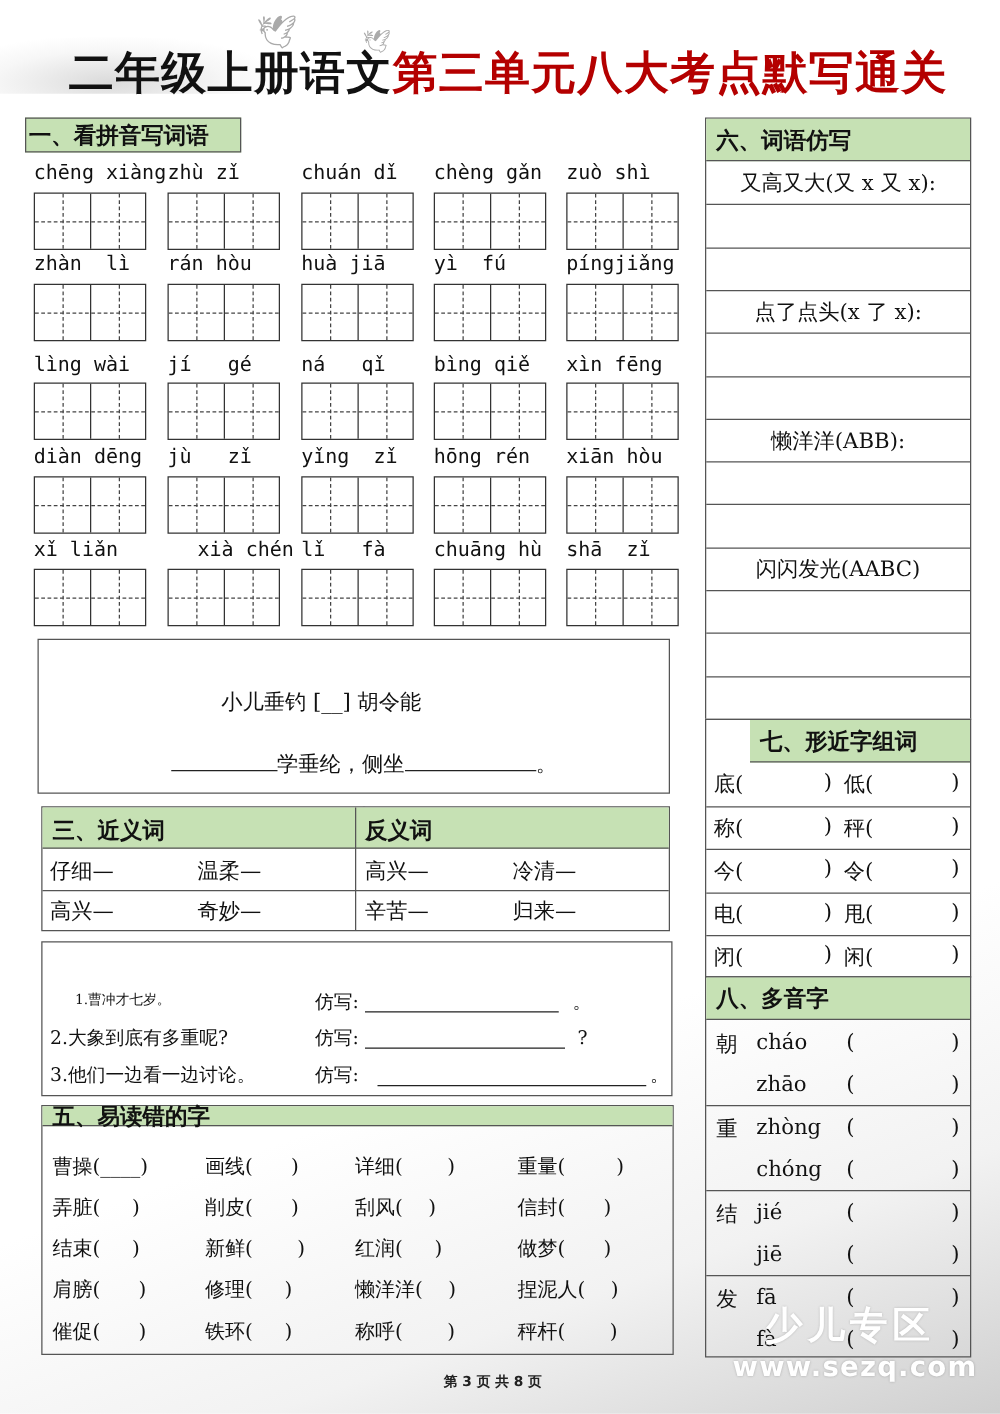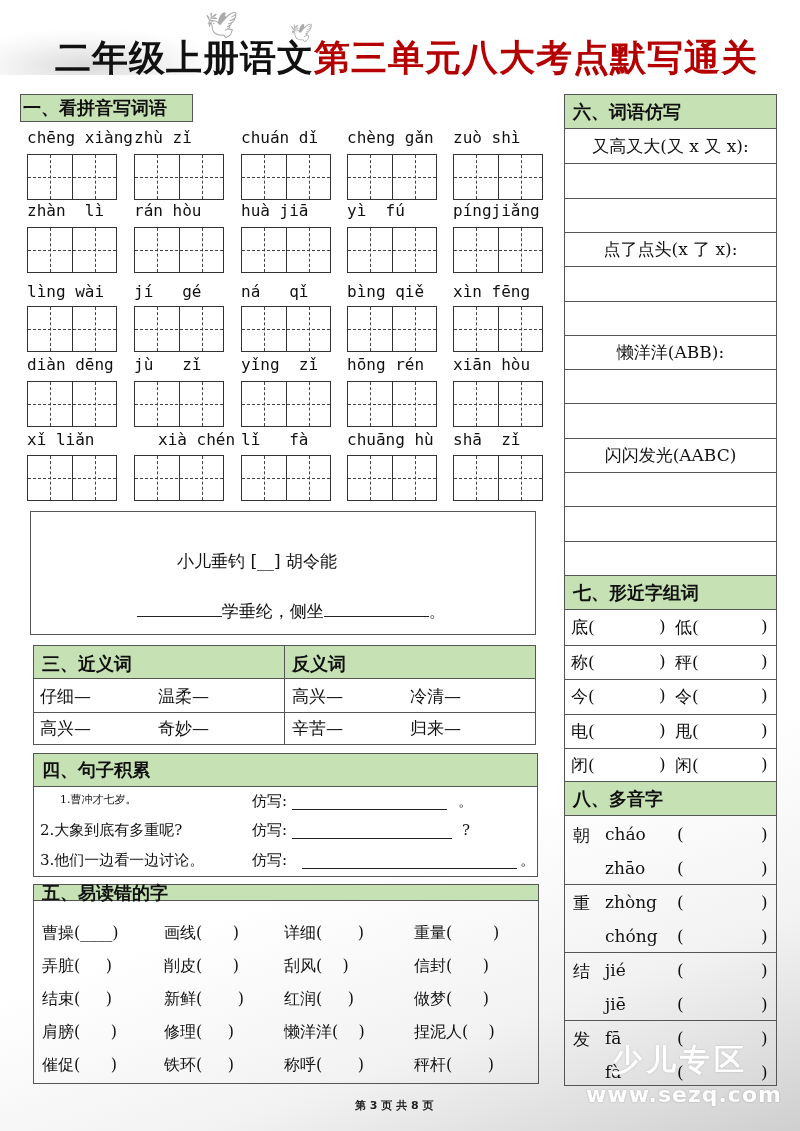--- a/index.html
+++ b/index.html
@@ -259,21 +259,20 @@
   <div class="abs txt" style="left:124px;top:39px;">温柔—</div>
   <div class="abs txt" style="left:6px;top:71px;">高兴—</div>
   <div class="abs txt" style="left:124px;top:71px;">奇妙—</div>
   <div class="abs txt" style="left:258px;top:39px;">高兴—</div>
   <div class="abs txt" style="left:376px;top:39px;">冷清—</div>
   <div class="abs txt" style="left:258px;top:71px;">辛苦—</div>
   <div class="abs txt" style="left:376px;top:71px;">归来—</div>
 </div>
 
 <div class="abs box" style="left:33px;top:753px;width:505px;height:124px;">
-  <div class="sec-head green" style="height:33px;">四、句子积累</div>
   <div class="abs txt" style="left:6px;top:38px;font-size:11px;margin-left:20px;">1.曹冲才七岁。</div>
   <div class="abs txt" style="left:218px;top:38px;font-size:15px;">仿写:</div>
   <span class="abs blank" style="left:258px;top:40px;width:155px;"></span>
   <div class="abs txt" style="left:424px;top:38px;font-size:15px;">。</div>
 
   <div class="abs txt" style="left:6px;top:67px;font-size:15px;">2.大象到底有多重呢?</div>
   <div class="abs txt" style="left:218px;top:67px;font-size:15px;">仿写:</div>
   <span class="abs blank" style="left:258px;top:69px;width:160px;"></span>
   <div class="abs txt" style="left:428px;top:67px;font-size:15px;">?</div>
 
@@ -334,21 +333,21 @@
       <div class="abs row-line" style="left:0;right:0;top:377.00000000000006px;"></div>
       <div class="abs" style="left:0;right:0;top:377.00000000000006px;height:34.3px;"></div>
       <div class="abs row-line" style="left:0;right:0;top:411.30000000000007px;"></div>
       <div class="abs" style="left:0;right:0;top:411.30000000000007px;height:34.3px;"></div>
       <div class="abs row-line" style="left:0;right:0;top:445.6000000000001px;"></div>
       <div class="abs" style="left:0;right:0;top:445.6000000000001px;height:34.3px;"></div>
     </div>
 </div>
 
 <div class="abs box" style="left:564px;top:575px;width:213px;height:207px;">
-  <div class="sec-head green" style="height:34px;">七、形近字组词</div>
+  <div class="sec-head green" style="height:34px;margin-left:35px;">七、形近字组词</div>
   <div id="s7">
       <div class="abs txt" style="left:6px;top:40px;">底(</div>
       <div class="abs txt" style="left:94px;top:40px;">)</div>
       <div class="abs txt" style="left:110px;top:40px;">低(</div>
       <div class="abs txt" style="left:196px;top:40px;">)</div>
       <div class="abs row-line" style="left:0;right:0;top:68.5px;"></div>
       <div class="abs txt" style="left:6px;top:74.5px;">称(</div>
       <div class="abs txt" style="left:94px;top:74.5px;">)</div>
       <div class="abs txt" style="left:110px;top:74.5px;">秤(</div>
       <div class="abs txt" style="left:196px;top:74.5px;">)</div>

